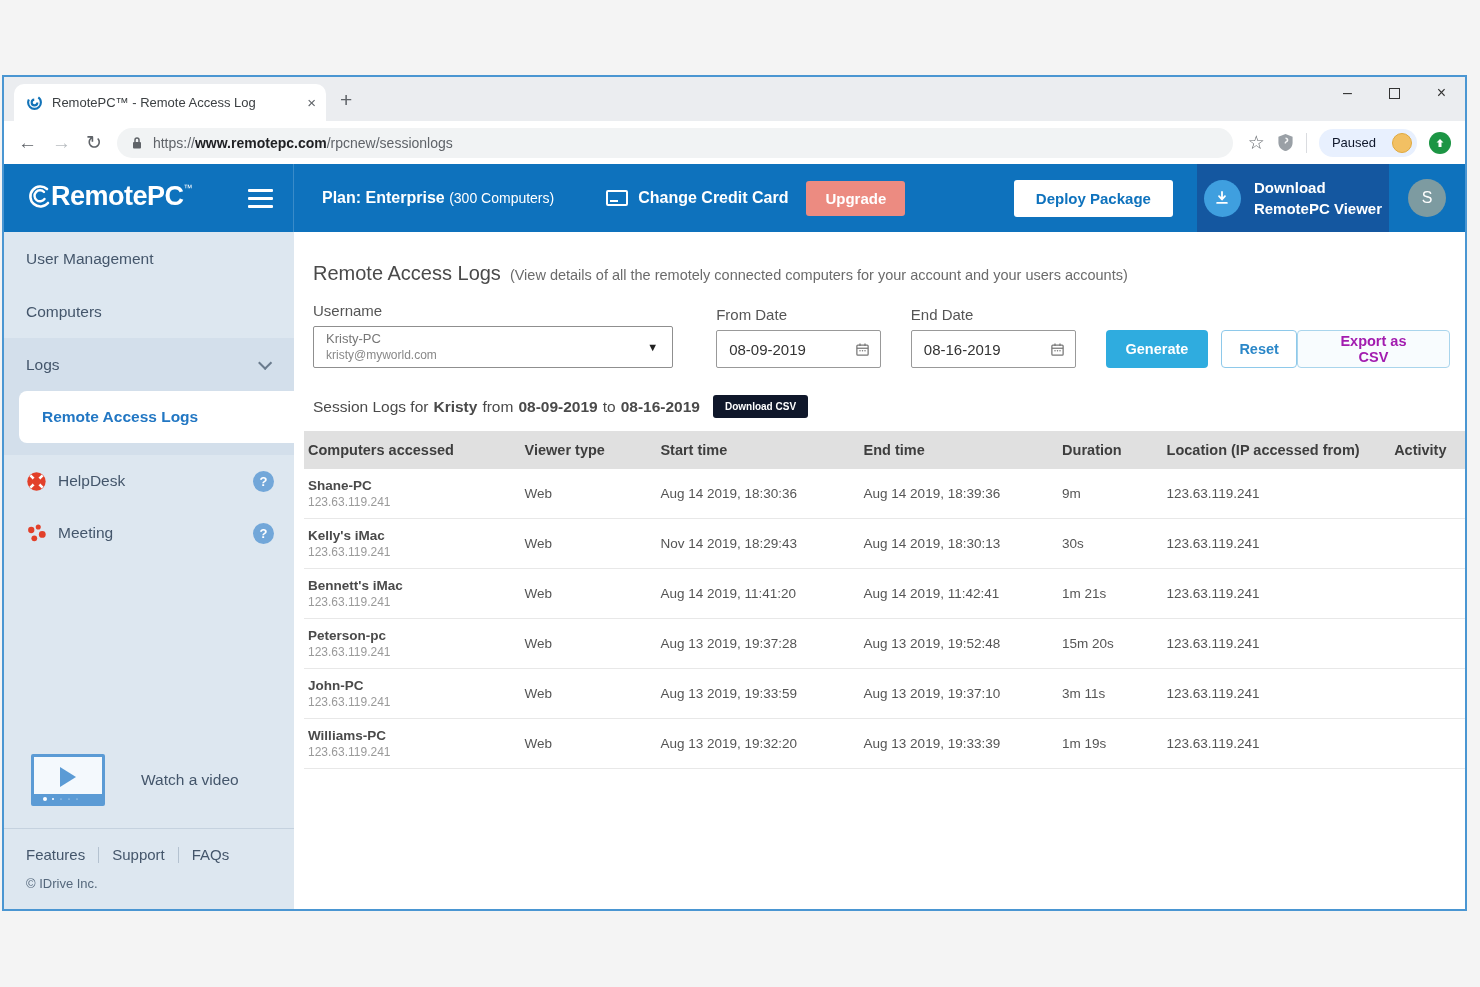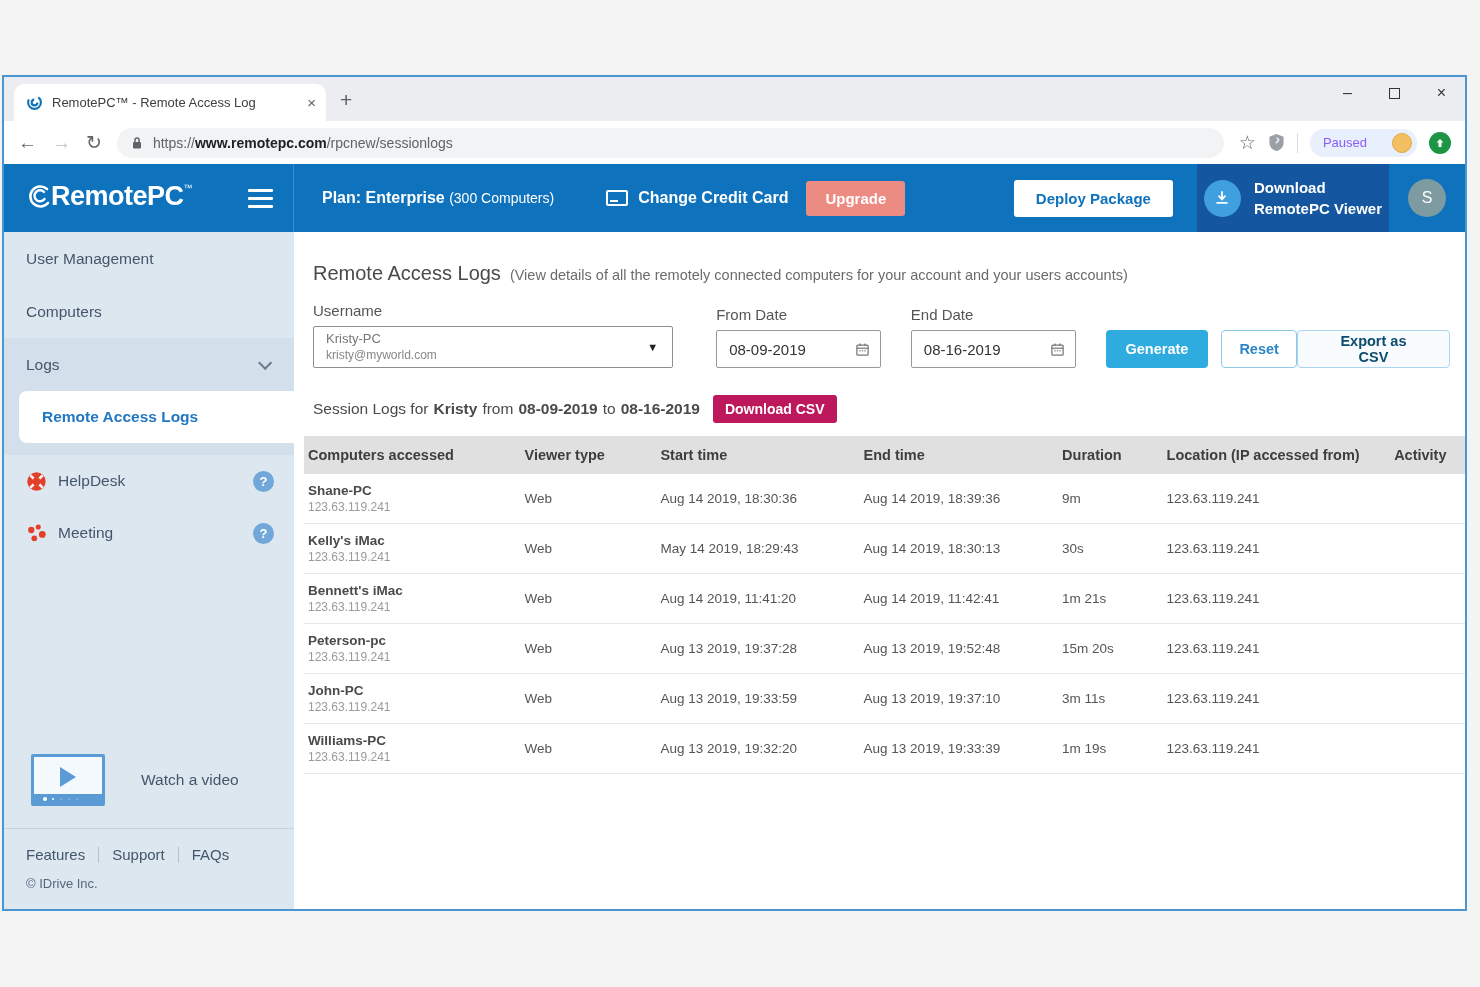--- a/index.html
+++ b/index.html
@@ -22,21 +22,21 @@
 
   .address-bar { height:43px; background:#fff; display:flex; align-items:center; padding:0 14px; gap:15px; flex:none; }
   .nav-ico { font-size:19px; color:#5f6368; }
   .nav-ico.fwd { color:#b8bcc0; }
   .url-pill { flex:1; height:30px; background:#f1f3f4; border-radius:15px; display:flex; align-items:center;
     padding:0 14px; gap:10px; font-size:14px; color:#5f6368; }
   .url-domain { color:#202124; font-weight:700; }
   .bar-right { display:flex; align-items:center; gap:12px; }
   .divider-v { width:1px; height:20px; background:#dadce0; }
   .paused-chip { background:#e8f0fe; border-radius:15px; height:28px; display:flex; align-items:center;
-    gap:25px; padding:0 5px 0 13px; color:#8b5cf6; font-size:13px; }
+    gap:16px; padding:0 5px 0 13px; color:#0f172a; font-size:13px; }
   .cat-avatar { width:20px; height:20px; border-radius:50%; background:#f2c063; border:1px solid #e0a93e; }
   .update-circle { width:22px; height:22px; border-radius:50%; background:#1c9544; display:flex;
     align-items:center; justify-content:center; }
 
   
   .page { flex:1; display:flex; flex-direction:column; min-height:0; }
   .app-header { height:68px; background:#0e72bd; display:flex; align-items:center; color:#fff; flex:none; }
   .logo-area { width:290px; flex:none; display:flex; align-items:center; justify-content:space-between;
     padding:0 20px 0 22px; height:100%; border-right:1px solid rgba(255,255,255,0.18); }
   .logo-wrap { display:flex; align-items:flex-start; }
@@ -111,26 +111,26 @@
   .sel-caret { font-size:11px; color:#222; }
   .date-block { width:166px; margin-left:43px; }
   .date-block.end { margin-left:30px; }
   .date-input { height:38px; border:1px solid #999; border-radius:2px; display:flex; align-items:center;
     padding:0 10px 0 12px; font-size:15px; color:#333; }
   .date-val { flex:1; }
   .btn { height:38px; border-radius:4px; font-size:14.5px; font-weight:600; font-family:inherit; border:none; }
   .generate-btn { margin-left:30px; padding:0 20px; background:#2facdf; color:#fff; }
   .reset-btn { margin-left:13px; padding:0 17px; background:#fff; border:1px solid #8ec9ea; color:#2b87c8; }
   .export-btn { margin-left:auto; margin-right:15px; padding:0 26px; background:#f8fcfe;
-    border:1px solid #aad5ec; color:#0c4a6e; font-weight:700; }
+    border:1px solid #aad5ec; color:#a21caf; font-weight:700; }
 
   .session-row { margin:27px 0 0 9px; display:flex; align-items:center; font-size:15.5px; color:#4a4a4a; }
   .session-row .sp { margin-right:5px; }
   .session-row b { font-weight:700; }
-  .download-csv-chip { margin-left:13px; background:#be185d; color:#fff; font-size:14px; font-weight:600;
+  .download-csv-chip { margin-left:13px; background:#0f172a; color:#fff; font-size:10px; font-weight:600;
     padding:6px 12px; border-radius:3px; border:none; font-family:inherit; }
 
   .logs-table { margin-top:13px; }
   .t-head { display:flex; background:#e0e0e0; height:38px; align-items:center; font-size:14.5px;
     font-weight:700; color:#3e3e3e; }
   .t-row { display:flex; align-items:center; height:50px; border-bottom:1px solid #e8e8e8;
     font-size:13.5px; color:#555; }
   .c1 { width:19%; padding-left:4px; }
   .c2 { width:11.7%; }
   .c3 { width:17.5%; }
@@ -383,21 +383,21 @@
             <div class="c5">9m</div>
             <div class="c6">123.63.119.241</div>
             <div class="c7"></div>
           </div>
           <div class="t-row">
             <div class="c1">
                 <div class="comp-name">Kelly's iMac</div>
                 <div class="comp-ip">123.63.119.241</div>
               </div>
             <div class="c2">Web</div>
-            <div class="c3">May 14 2019, 18:29:43</div>
+            <div class="c3">Nov 14 2019, 18:29:43</div>
             <div class="c4">Aug 14 2019, 18:30:13</div>
             <div class="c5">30s</div>
             <div class="c6">123.63.119.241</div>
             <div class="c7"></div>
           </div>
           <div class="t-row">
             <div class="c1">
                 <div class="comp-name">Bennett's iMac</div>
                 <div class="comp-ip">123.63.119.241</div>
               </div>

